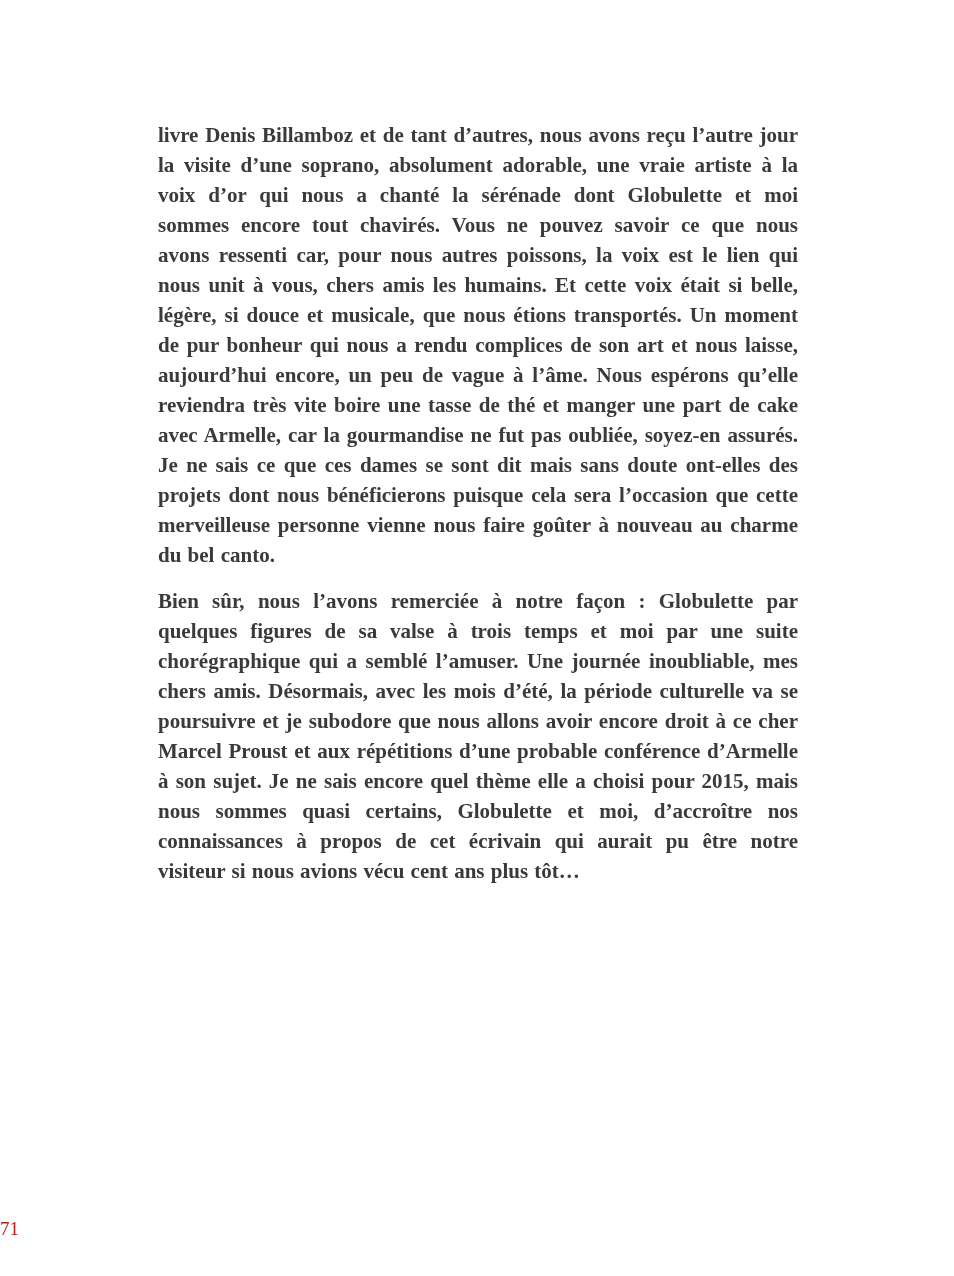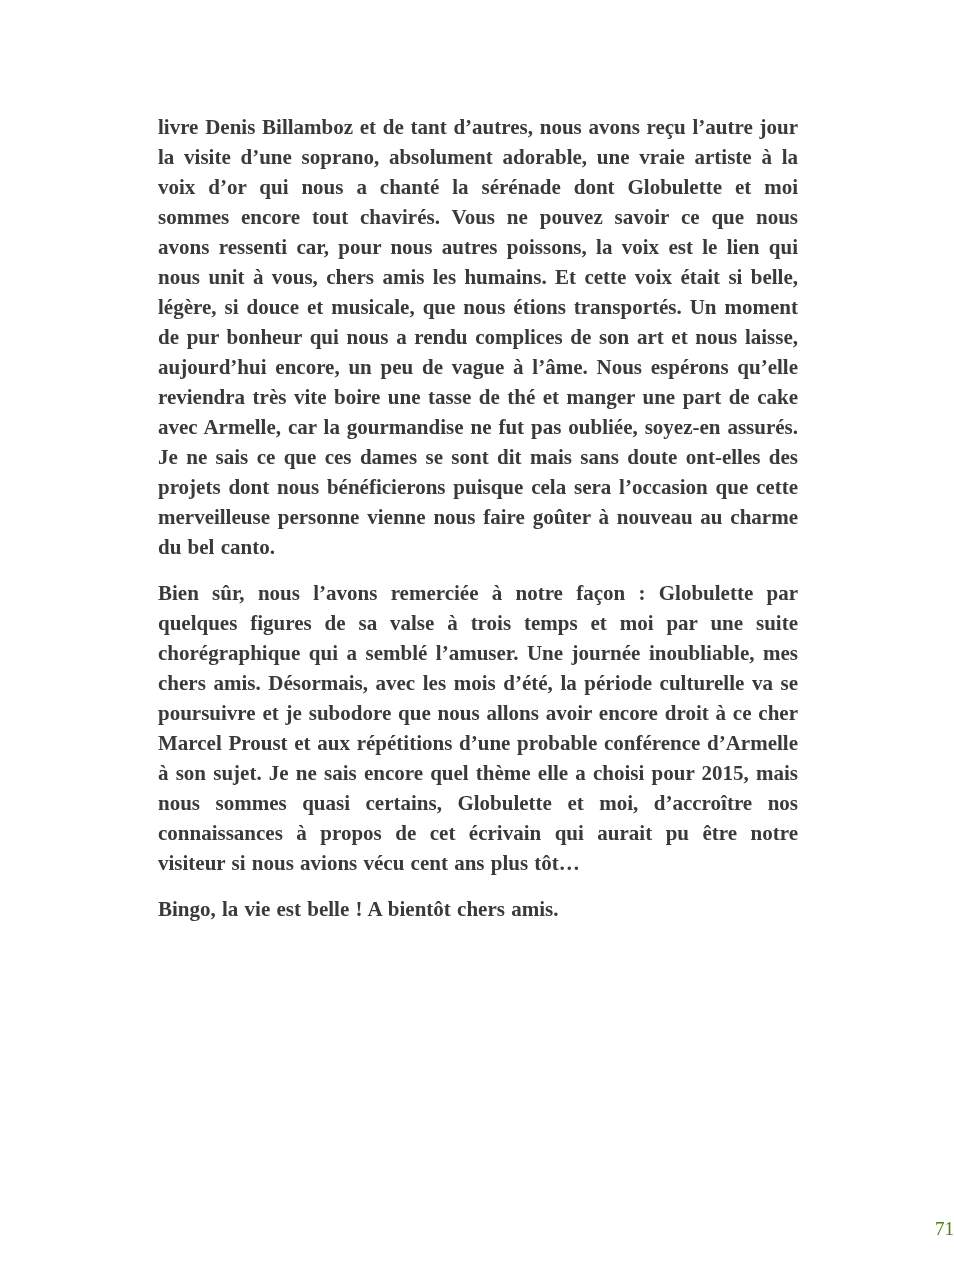--- a/index.html
+++ b/index.html
@@ -20,52 +20,51 @@
     font-family: "Liberation Serif", "DejaVu Serif", serif;
     color: #3a3a3a;
   }
   .text-block {
     position: absolute;
     left: 158px;
     top: 112px;
     width: 640px;
   }
   .text-block p {
-    margin: 0 0 16px 0;
+    margin: 8px 0 16px 0;
     font-size: 21px;
     line-height: 30px;
     font-weight: 700;
     text-align: justify;
     letter-spacing: 0px;
     word-spacing: 1px;
   }
   .signature {
     margin: 40px 0 0 0;
     font-size: 21px;
     line-height: 30px;
     font-weight: 700;
     text-align: left;
     color: #3a3a3a;
   }
   .page-number {
     position: absolute;
     top: 1218px;
     left: 0;
     right: 0;
-    text-align: right;
+    text-align: left;
     font-size: 19px;
     line-height: 22px;
     font-weight: 400;
-    color: #4d7c0f;
+    color: #b91c1c;
     font-family: "Liberation Serif", "DejaVu Serif", serif;
   }
 </style>
 </head>
 <body>
 
 <div class="page">
   <div class="text-block">
     <p>livre Denis Billamboz et de tant d’autres, nous avons reçu l’autre jour la visite d’une soprano, absolument adorable, une vraie artiste à la voix d’or qui nous a chanté la sérénade dont Globulette et moi sommes encore tout chavirés. Vous ne pouvez savoir ce que nous avons ressenti car, pour nous autres poissons, la voix est le lien qui nous unit à vous, chers amis les humains. Et cette voix était si belle, légère, si douce et musicale, que nous étions transportés. Un moment de pur bonheur qui nous a rendu complices de son art et nous laisse, aujourd’hui encore, un peu de vague à l’âme. Nous espérons qu’elle reviendra très vite boire une tasse de thé et manger une part de cake avec Armelle, car la gourmandise ne fut pas oubliée, soyez-en assurés. Je ne sais ce que ces dames se sont dit mais sans doute ont-elles des projets dont nous bénéficierons puisque cela sera l’occasion que cette merveilleuse personne vienne nous faire goûter à nouveau au charme du bel canto.</p>
     <p>Bien sûr, nous l’avons remerciée à notre façon&nbsp;: Globulette par quelques figures de sa valse à trois temps et moi par une suite chorégraphique qui a semblé l’amuser. Une journée inoubliable, mes chers amis. Désormais, avec les mois d’été, la période culturelle va se poursuivre et je subodore que nous allons avoir encore droit à ce cher Marcel Proust et aux répétitions d’une probable conférence d’Armelle à son sujet. Je ne sais encore quel thème elle a choisi pour 2015, mais nous sommes quasi certains, Globulette et moi, d’accroître nos connaissances à propos de cet écrivain qui aurait pu être notre visiteur si nous avions vécu cent ans plus tôt…</p>
-    <p>Bingo, la vie est belle&nbsp;! A bientôt chers amis.</p>
   </div>
   <div class="page-number">71</div>
 </div>
 
 </body></html>

